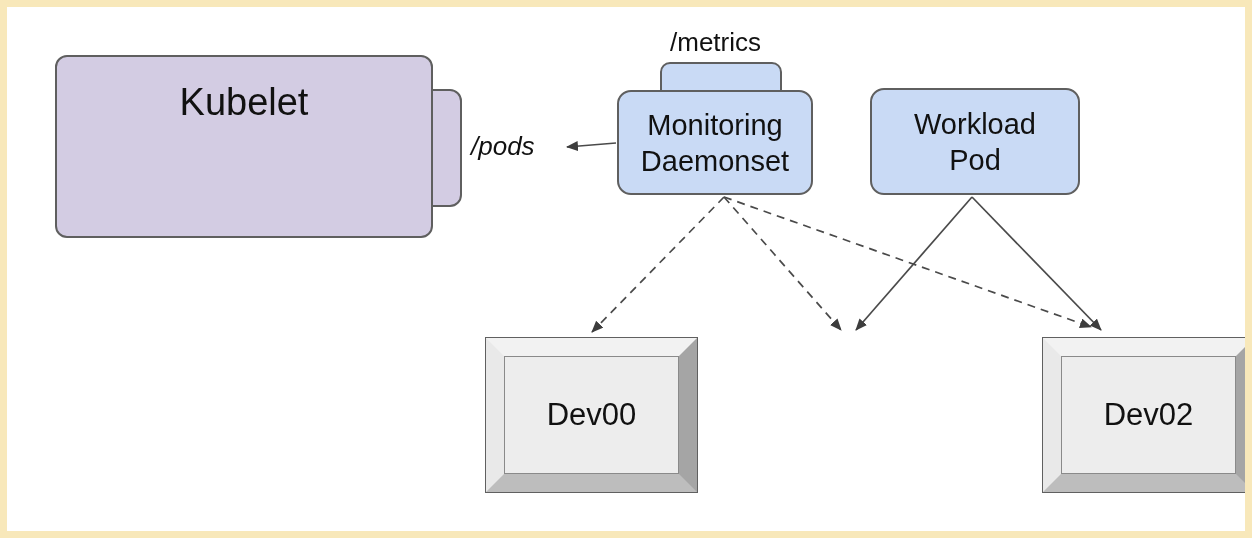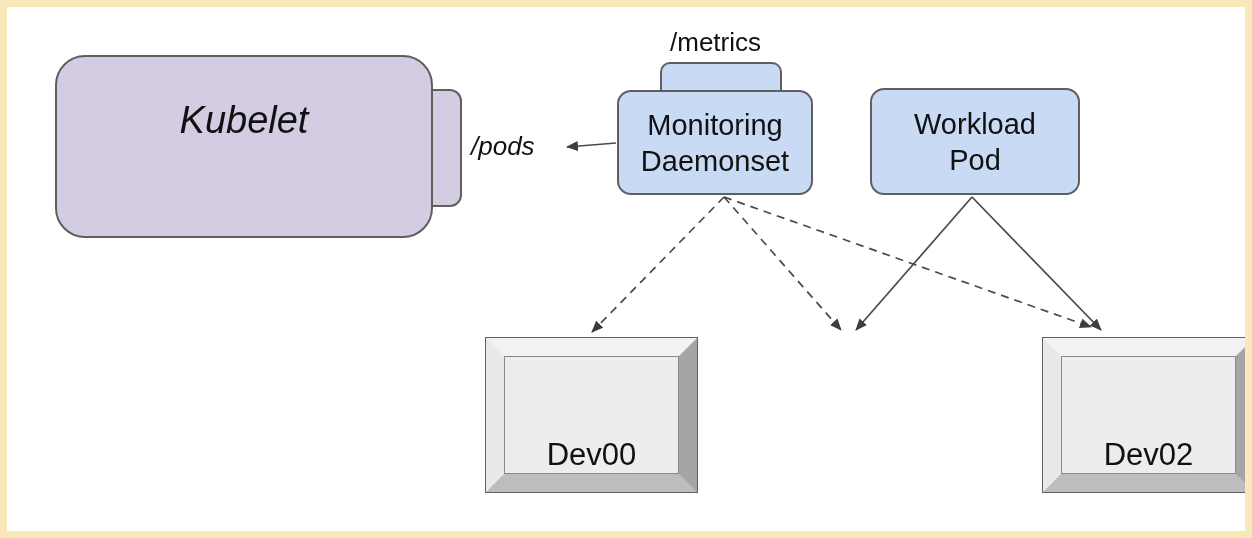--- a/index.html
+++ b/index.html
@@ -22,26 +22,25 @@
     align-items: center;
     justify-content: center;
     text-align: center;
     border: 2px solid #5f5f5f;
     color: #111111;
   }
   
   .kubelet {
     left: 48px; top: 48px; width: 378px; height: 183px;
     background: #d3cce3;
-    border-radius: 30px;
+    border-radius: 12px;
     font-size: 38px;
     align-items: flex-start;
-    padding-top: 42px;
+    padding-top: 24px;
     z-index: 2;
-    font-style: italic;
   }
   .kubelet-tab {
     position: absolute;
     left: 400px; top: 82px; width: 55px; height: 118px;
     background: #d3cce3;
     border: 2px solid #5f5f5f;
     border-radius: 12px;
     z-index: 1;
   }
   
@@ -89,21 +88,21 @@
     border: 18px solid;
     border-color: #f2f2f2 #a5a5a5 #bdbdbd #e9e9e9;
     box-shadow: 0 0 0 1px #606060;
     z-index: 2;
   }
   .dev-face {
     width: 100%; height: 100%;
     background: #ededed;
     border: 1px solid #8a8a8a;
     display: flex;
-    align-items: flex-end;
+    align-items: center;
     justify-content: center;
     font-size: 31px;
     color: #111111;
   }
   .dev00 { left: 479px; }
   .dev01 { left: 735px; }
   .dev02 { left: 1036px; }
   
   svg.arrows {
     position: absolute;

